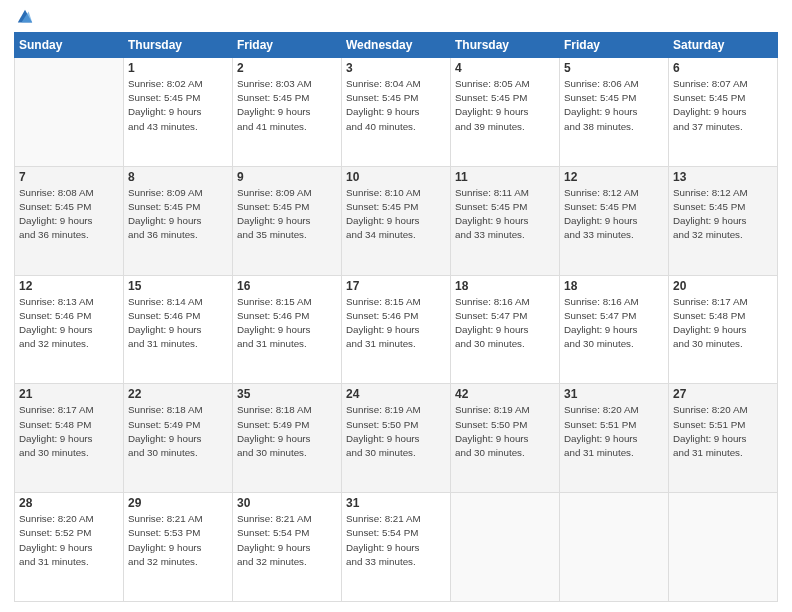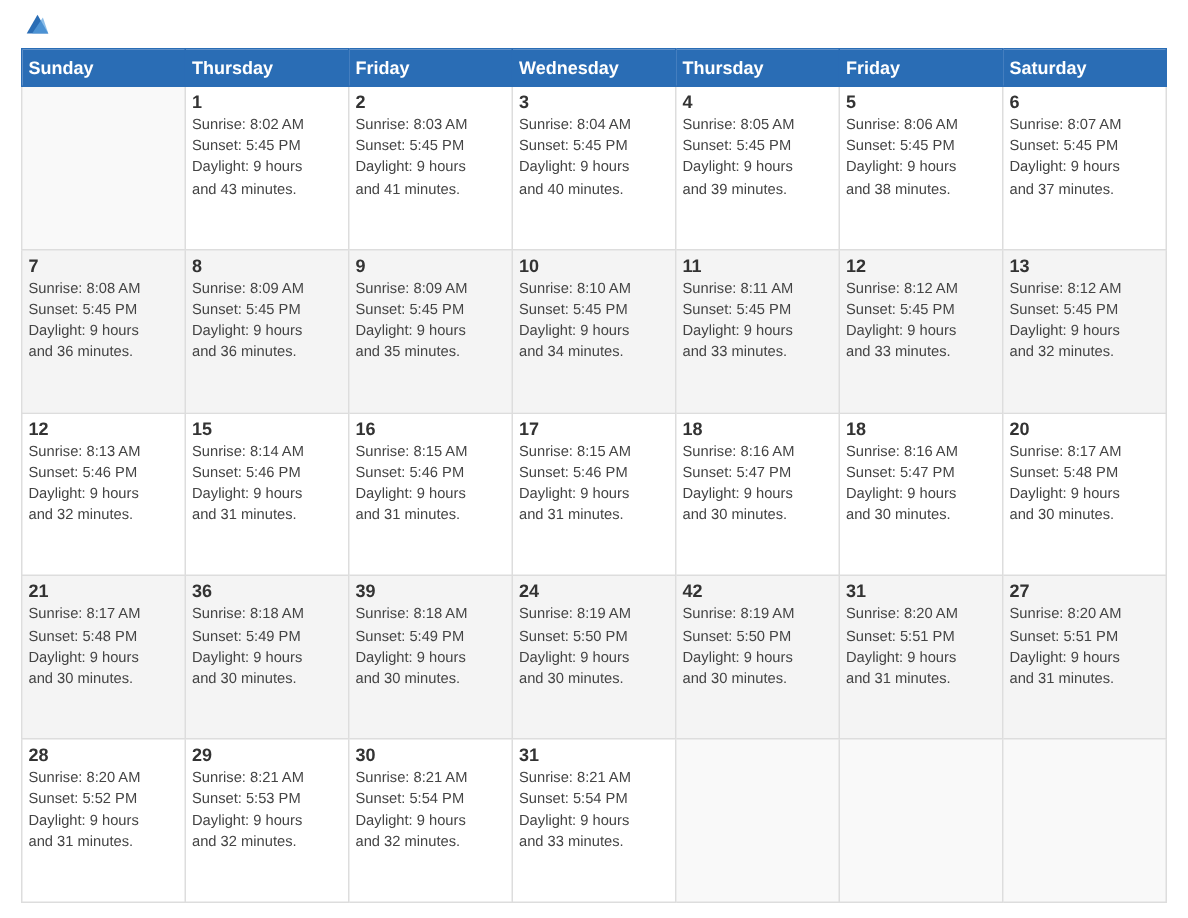--- a/index.html
+++ b/index.html
@@ -222,25 +222,25 @@
             <span class="day-num">20</span>
             <div class="day-info">Sunrise: 8:17 AM<br>Sunset: 5:48 PM<br>Daylight: 9 hours<br>and 30 minutes.</div>
           </td>
         </tr>
         <tr class="row-bg-light">
           <td>
             <span class="day-num">21</span>
             <div class="day-info">Sunrise: 8:17 AM<br>Sunset: 5:48 PM<br>Daylight: 9 hours<br>and 30 minutes.</div>
           </td>
           <td>
-            <span class="day-num">36</span>
+            <span class="day-num">22</span>
             <div class="day-info">Sunrise: 8:18 AM<br>Sunset: 5:49 PM<br>Daylight: 9 hours<br>and 30 minutes.</div>
           </td>
           <td>
-            <span class="day-num">39</span>
+            <span class="day-num">35</span>
             <div class="day-info">Sunrise: 8:18 AM<br>Sunset: 5:49 PM<br>Daylight: 9 hours<br>and 30 minutes.</div>
           </td>
           <td>
             <span class="day-num">24</span>
             <div class="day-info">Sunrise: 8:19 AM<br>Sunset: 5:50 PM<br>Daylight: 9 hours<br>and 30 minutes.</div>
           </td>
           <td>
             <span class="day-num">42</span>
             <div class="day-info">Sunrise: 8:19 AM<br>Sunset: 5:50 PM<br>Daylight: 9 hours<br>and 30 minutes.</div>
           </td>

